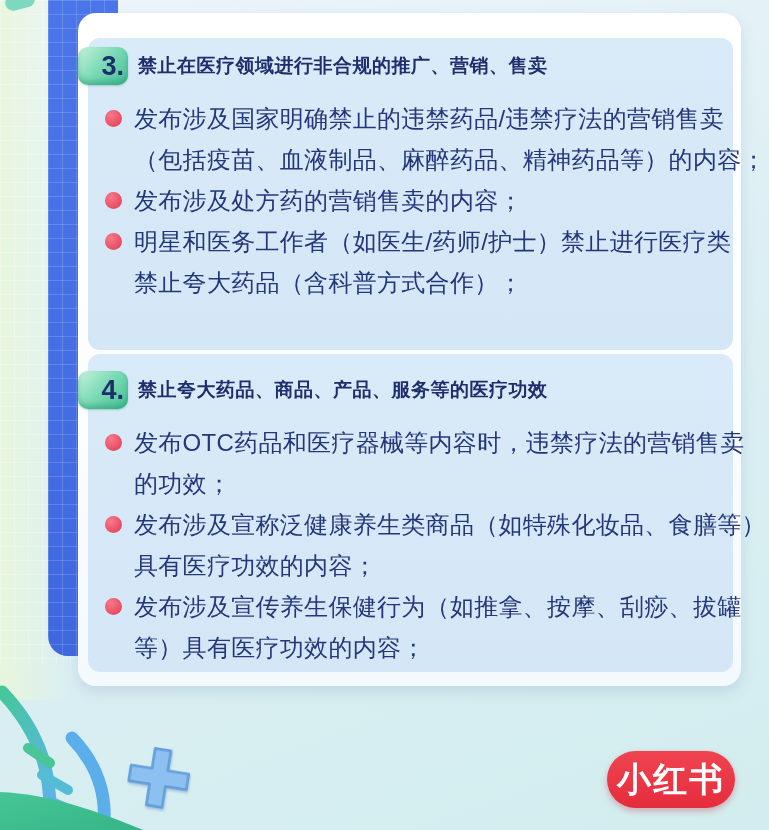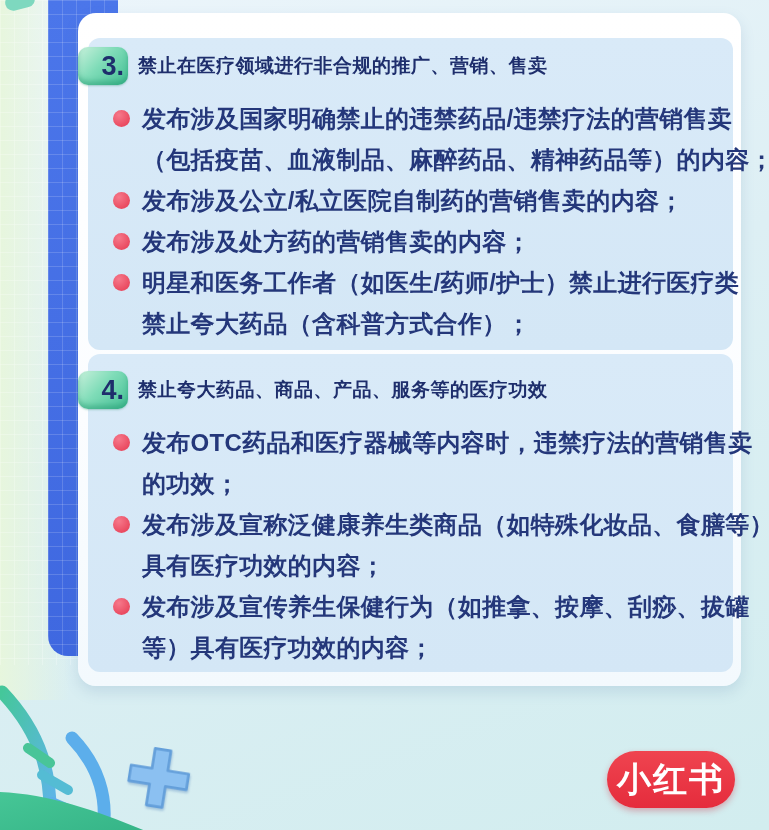--- a/index.html
+++ b/index.html
@@ -37,21 +37,21 @@
   .heading-row{display:flex;align-items:center;height:40px;}
   .num-tag{margin-left:-10px;width:50px;height:38px;border-radius:10px;flex:0 0 auto;
     background:linear-gradient(135deg,#c9f1dc 0%,#7fdcb8 45%,#43bf94 100%);
     box-shadow:inset 0 -4px 5px rgba(32,148,108,.45), 0 1px 2px rgba(40,140,110,.35);
     display:flex;align-items:center;justify-content:flex-end;padding-right:4px;
     font-size:27px;font-weight:800;color:#1e2e6c;}
   .sec-title{margin-left:10px;font-size:19px;font-weight:800;color:#1e2e6c;
     letter-spacing:.5px;white-space:nowrap;}
   ul.rules{list-style:none;margin:12px 0 0;padding:0;}
   ul.rules li{position:relative;padding-left:46px;color:#24377a;font-size:24px;
-    font-weight:700;margin-left:8px;}
+    font-weight:400;}
   ul.rules .dot{position:absolute;left:17px;top:12px;width:17px;height:17px;
     border-radius:50%;background:radial-gradient(circle at 35% 30%,#f6798b,#ea4b61 70%);}
   ul.rules .line{line-height:41px;white-space:nowrap;letter-spacing:.3px;}
   
   .dna{position:absolute;left:0;bottom:0;width:150px;height:150px;z-index:4;}
   .cross{position:absolute;left:124px;top:744px;width:70px;height:70px;z-index:4;
     transform:rotate(9deg);filter:drop-shadow(1px 2px 1px rgba(70,120,180,.35));}
   .brand-badge{position:absolute;left:607px;top:751px;width:128px;height:57px;z-index:4;
     border-radius:33px;background:linear-gradient(180deg,#ef4450 0%,#e52c3c 100%);
     display:flex;align-items:center;justify-content:center;
@@ -78,24 +78,20 @@
         <div class="num-tag">
           <span>3.</span>
         </div>
         <div class="sec-title">禁止在医疗领域进行非合规的推广、营销、售卖</div>
       </div>
       <ul class="rules">
         <li>
           <span class="dot"></span>
           <div class="line">发布涉及国家明确禁止的违禁药品/违禁疗法的营销售卖</div>
           <div class="line">（包括疫苗、血液制品、麻醉药品、精神药品等）的内容；</div>
-        </li>
-        <li>
-          <span class="dot"></span>
-          <div class="line">发布涉及公立/私立医院自制药的营销售卖的内容；</div>
         </li>
         <li>
           <span class="dot"></span>
           <div class="line">发布涉及处方药的营销售卖的内容；</div>
         </li>
         <li>
           <span class="dot"></span>
           <div class="line">明星和医务工作者（如医生/药师/护士）禁止进行医疗类</div>
           <div class="line">禁止夸大药品（含科普方式合作）；</div>
         </li>

